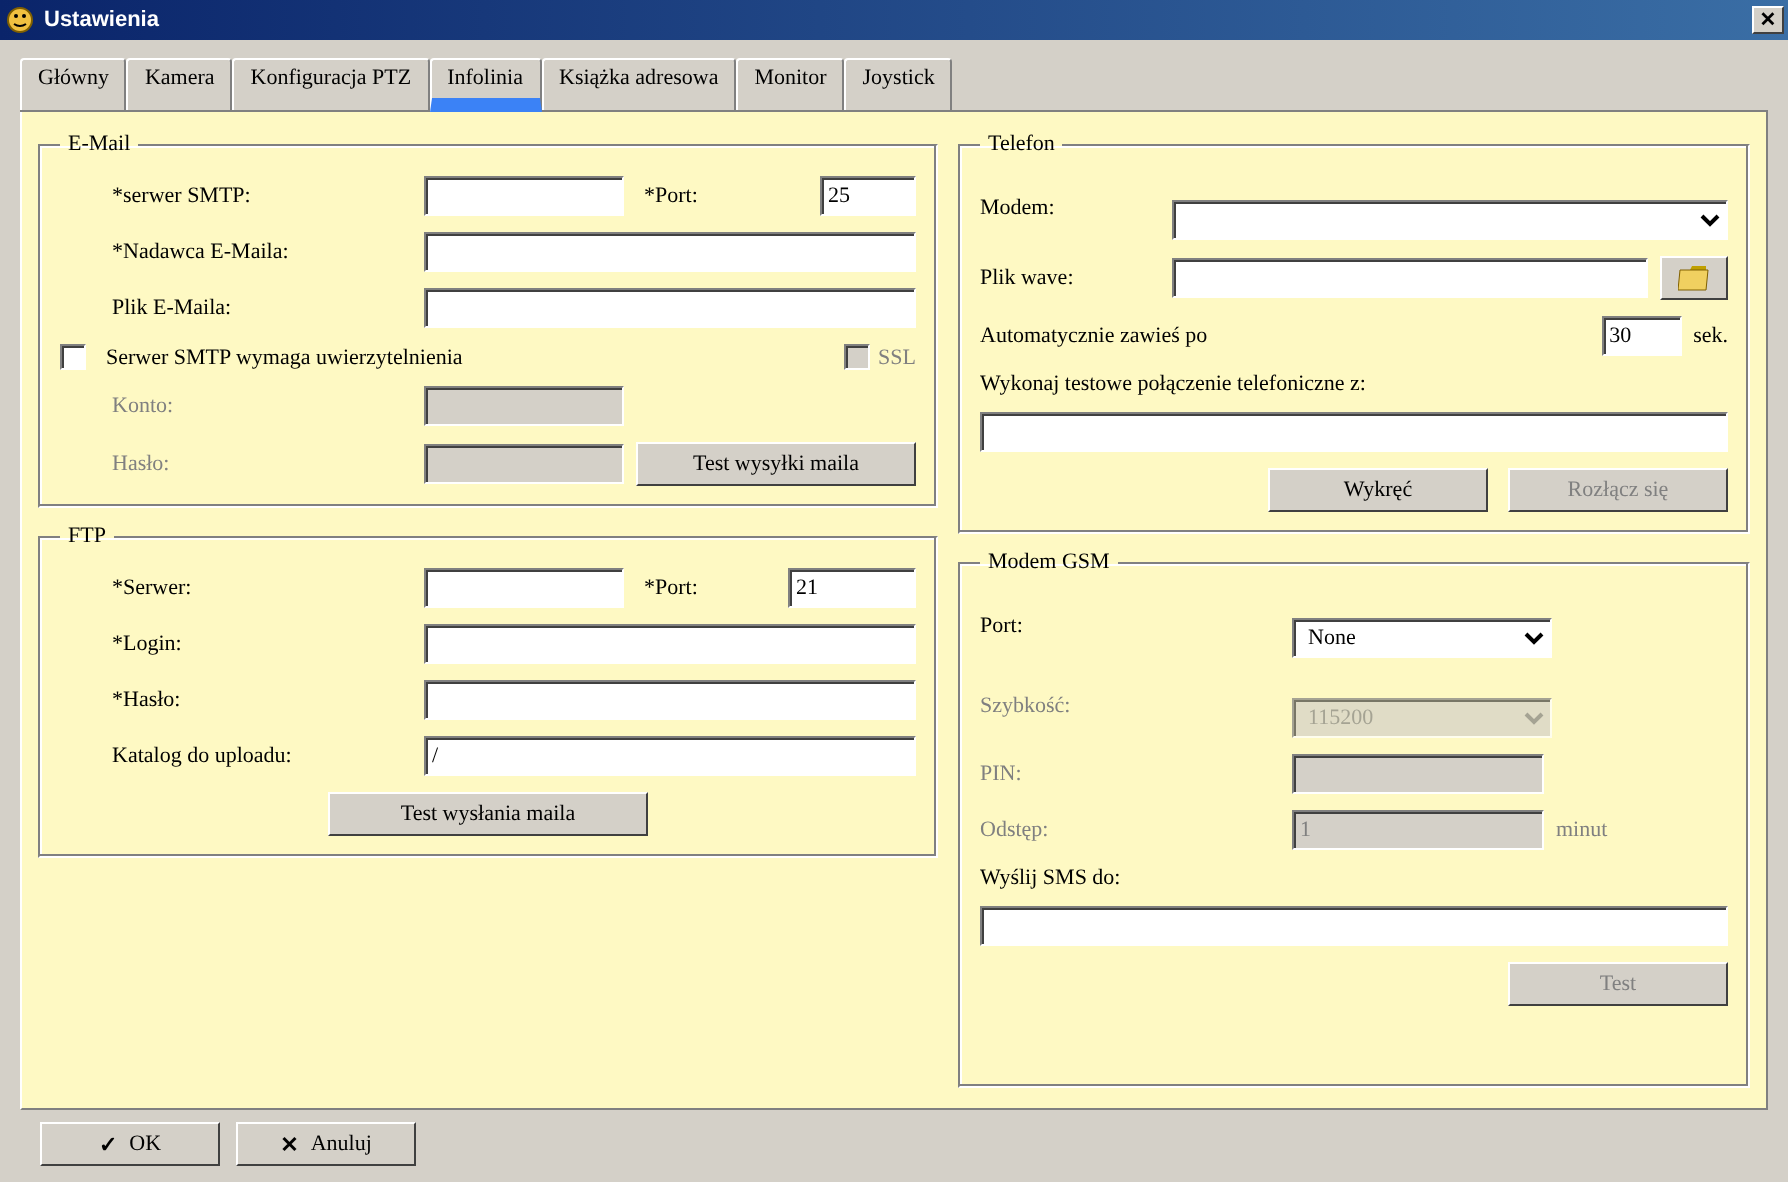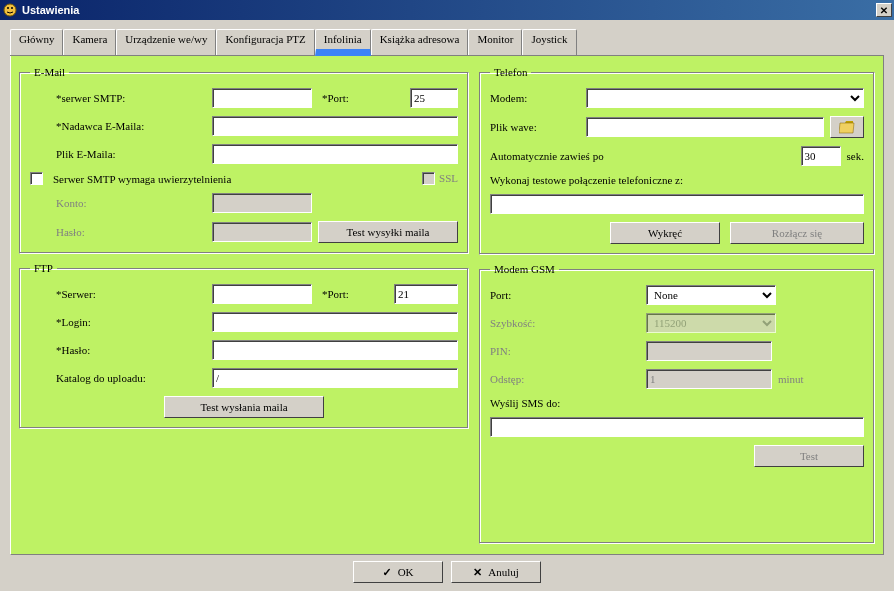--- a/index.html
+++ b/index.html
@@ -66,21 +66,21 @@
     border-bottom: 7px solid #3b82f6;
     margin-bottom: -1px;
     z-index: 2;
     padding-top: 3px;
     padding-bottom: 4px;
   }
   .tabpanel {
     border: 1px solid #fff;
     border-right-color: #808080;
     border-bottom-color: #808080;
-    background: #bef264;
+    background: #fef9c3;
     padding: 10px 8px;
     height: 500px;
     display: flex;
     gap: 10px;
   }
   .col { flex: 1; display: flex; flex-direction: column; gap: 8px; }
   fieldset {
     border: 1px solid #808080;
     border-top-color: #808080;
     border-left-color: #808080;
@@ -139,29 +139,30 @@
     border-top-color: #808080; border-left-color: #808080;
     border-right-color: #fff; border-bottom-color: #fff;
     box-shadow: inset 1px 1px 0 #404040;
     background: #fff;
     display: inline-block;
     margin-right: 4px;
     vertical-align: middle;
   }
   .footer {
     display: flex;
-    justify-content: center;
+    justify-content: flex-start;
     gap: 8px;
     padding: 6px 10px;
   }
   .icon-folder svg { width: 16px; height: 14px; }
   .icon-check::before { content: "✓"; font-weight: bold; }
   .icon-x::before { content: "✕"; font-weight: bold; }
   select {
     appearance: menulist;
+    margin-top: 12px;
   }
 </style>
 </head>
 <body>
 
 <div class="titlebar">
   <span class="icon">
     <svg viewBox="0 0 16 16">
         <circle cx="8" cy="8" r="6" fill="#f0c040" stroke="#806000"></circle>
         <circle cx="6" cy="6" r="1" fill="#000"></circle>
@@ -170,21 +171,20 @@
       </svg>
   </span>
   <span class="title">Ustawienia</span>
   <span class="close">✕</span>
 </div>
 
 <div class="content">
   <div class="tabs">
     <div class="tab">Główny</div>
     <div class="tab">Kamera</div>
-    <div class="tab">Urządzenie we/wy</div>
     <div class="tab">Konfiguracja PTZ</div>
     <div class="tab active">Infolinia</div>
     <div class="tab">Książka adresowa</div>
     <div class="tab">Monitor</div>
     <div class="tab">Joystick</div>
   </div>
 
   <div class="tabpanel">
 
     <div class="col">
@@ -201,21 +201,21 @@
           <span class="lbl">*Nadawca E-Maila:</span>
           <input type="text" style="flex: 1 1 0%;" value="">
         </div>
         <div class="row">
           <span class="lbl">Plik E-Maila:</span>
           <input type="text" style="flex: 1 1 0%;" value="">
         </div>
         <div class="row">
           <span class="chk"></span>
           <span>Serwer SMTP wymaga uwierzytelnienia</span>
-          <span style="margin-left:auto;display:flex;align-items:flex-start" class="disabled">
+          <span style="margin-left:auto;display:flex;align-items:center" class="disabled">
             <span class="chk" style="background:#d4d0c8"></span>
             <span>SSL</span>
           </span>
         </div>
         <div class="row">
           <span class="lbl disabled">Konto:</span>
           <input type="text" disabled="" style="width: 100px;">
         </div>
         <div class="row">
           <span class="lbl disabled">Hasło:</span>
@@ -274,21 +274,21 @@
           <span>sek.</span>
         </div>
         <div class="row" style="margin-top:6px">
           <span>Wykonaj testowe połączenie telefoniczne z:</span>
         </div>
         <div class="row">
           <input type="text" style="flex: 1 1 0%;" value="">
         </div>
         <div class="row" style="justify-content:flex-end;gap:10px">
           <button class="btn" style="width:110px">Wykręć</button>
-          <button class="btn" disabled="" style="width:134px">Rozłącz się</button>
+          <button class="btn" disabled="" style="width:110px">Rozłącz się</button>
         </div>
       </fieldset>
 
       <fieldset style="flex:1">
         <legend>Modem GSM</legend>
         <div class="row">
           <span class="lbl-s">Port:</span>
           <select style="width:130px;margin-left:60px">
             <option>None</option>
           </select>

